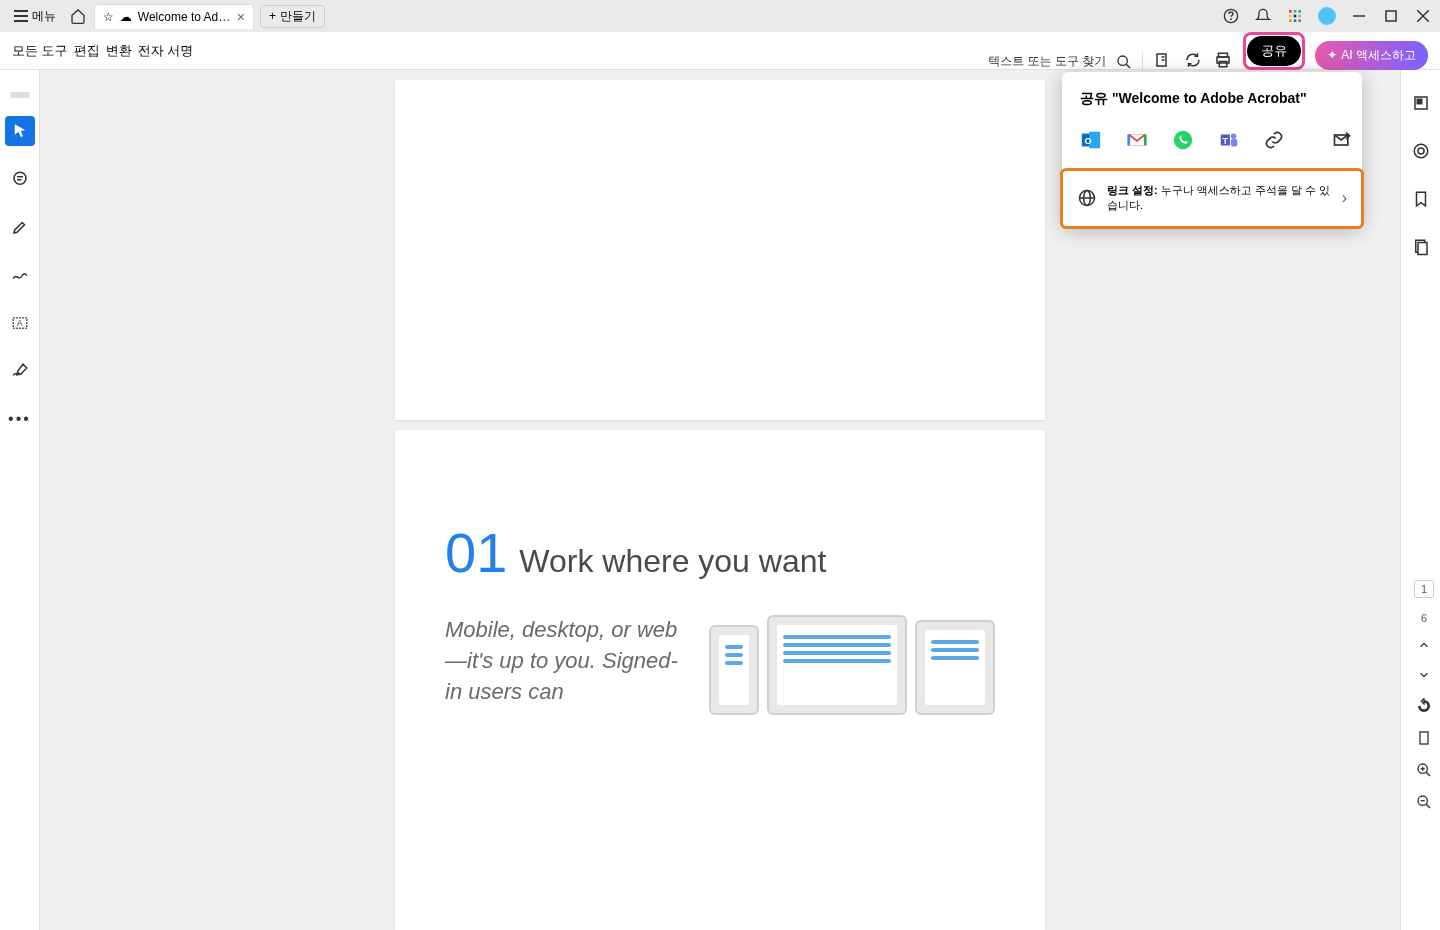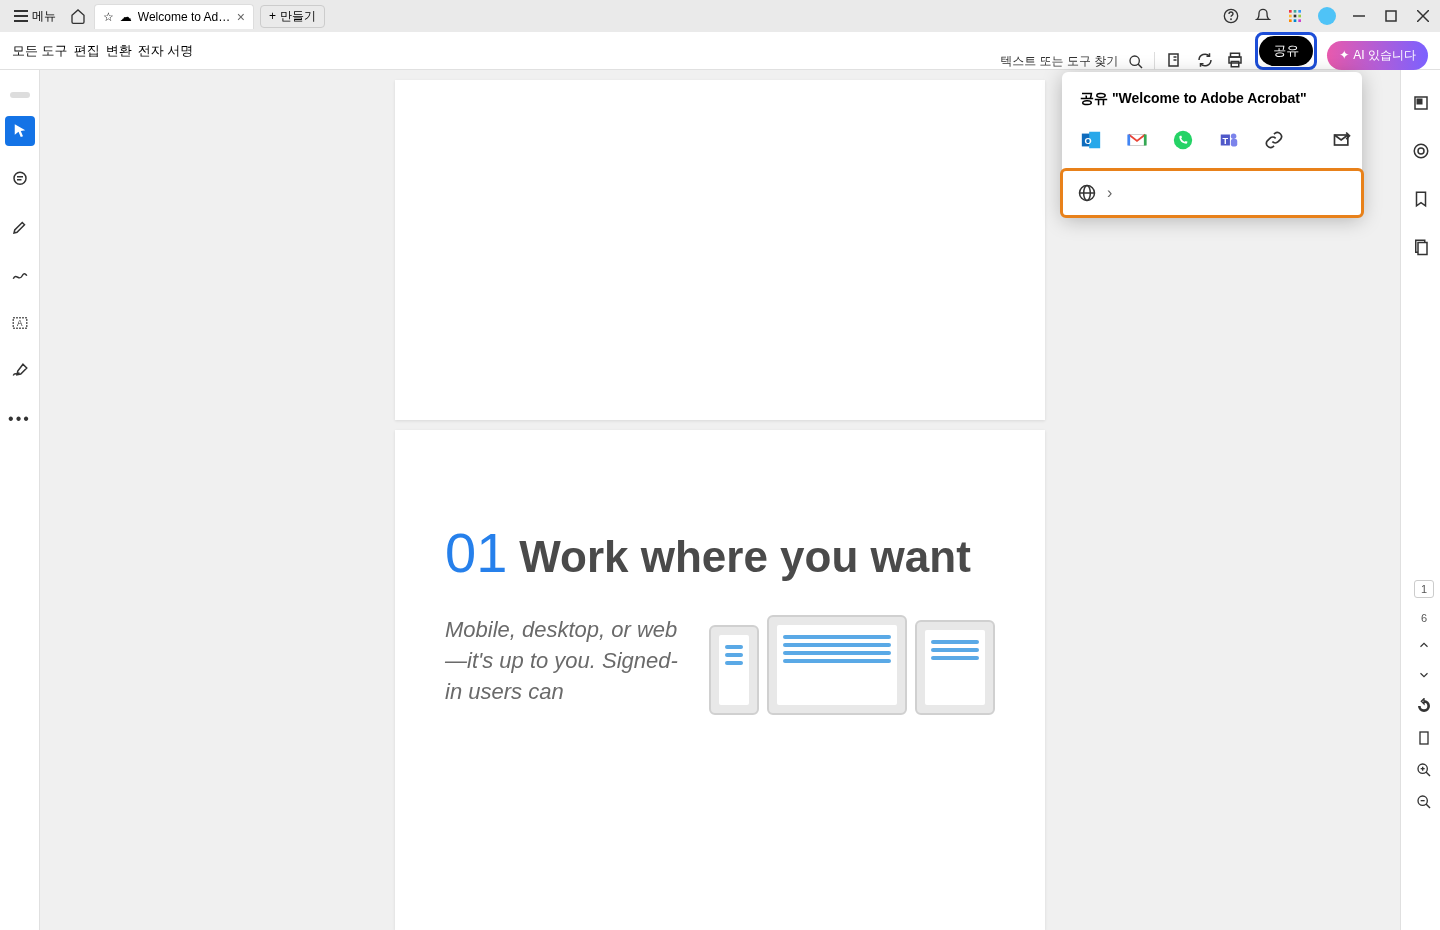--- a/index.html
+++ b/index.html
@@ -22,37 +22,37 @@
 
 .toolbar { height: 38px; background: #fff; border-bottom: 1px solid #e0e0e0; display: flex; align-items: center; padding: 0 12px; }
 .toolbar-left { display: flex; gap: 6px; font-size: 13px; }
 .toolbar-left span { cursor: pointer; }
 .toolbar-right { margin-left: auto; display: flex; align-items: flex-end; gap: 10px; }
 .search-label { font-size: 12px; color: #333; cursor: pointer; }
 .search-icon { width: 16px; height: 16px; }
 .tb-icon { width: 20px; height: 20px; cursor: pointer; display:flex; align-items:center; justify-content:center; }
 .vsep { width: 1px; height: 18px; background: #ddd; }
 .share-btn { background: #000; color: #fff; border-radius: 16px; padding: 6px 14px; font-size: 13px; cursor: pointer; }
-.share-wrap { border: 3px solid #1d4ed8; border-radius: 8px; padding: 1px; }
+.share-wrap { border: 3px solid #ec4899; border-radius: 8px; padding: 1px; }
 .ai-btn { background: linear-gradient(90deg,#e85aad,#7b61ff); color: #fff; border-radius: 16px; padding: 6px 12px; font-size: 12px; cursor: pointer; display: flex; align-items: center; gap: 4px; }
 .avatar { width: 18px; height: 18px; border-radius: 50%; background: #4fc3f7; }
 
 
 .main { display: flex; height: calc(100% - 70px); }
 .left-rail { width: 40px; background: #fff; border-right: 1px solid #e0e0e0; padding-top: 14px; display: flex; flex-direction: column; align-items: center; gap: 18px; }
 .rail-btn { width: 30px; height: 30px; display: flex; align-items: center; justify-content: center; cursor: pointer; border-radius: 4px; }
 .rail-btn.active { background: #1473e6; }
 .right-rail { width: 40px; background: #fff; border-left: 1px solid #e0e0e0; padding-top: 18px; display: flex; flex-direction: column; align-items: center; gap: 18px; }
 .content { flex: 1; background: #f0f0f0; overflow: auto; position: relative; display:flex; flex-direction:column; align-items:center; }
 .page { background: #fff; width: 650px; margin-top: 10px; box-shadow: 0 1px 3px rgba(0,0,0,0.1); }
 .page1 { height: 400px; }
 .page2 { min-height: 500px; padding: 90px 50px 40px; }
 .heading-row { display: flex; align-items: baseline; gap: 12px; margin-bottom: 30px; }
 .num { color: #2680eb; font-size: 56px; font-weight: 300; }
-.heading { color: #4a4a4a; font-size: 44px; font-weight: 700; }
+.heading { color: #4a4a4a; font-size: 32px; font-weight: 400; }
 .subhead { color: #2680eb; font-size: 28px; font-style: italic; font-weight: 400; margin-bottom: 30px; }
 .body-row { display: flex; gap: 30px; font-style: italic; }
 .body-text { color: #6a6a6a; font-size: 22px; line-height: 1.4; max-width: 240px; font-weight: 300; }
 .devices { flex: 1; display: flex; align-items: flex-end; gap: 8px; justify-content: center; }
 .device { background: #e8e8e8; border: 2px solid #d0d0d0; border-radius: 6px; padding: 8px; }
 .device .screen { background: #fff; border-radius: 2px; padding: 6px; }
 .device .line { height: 4px; background: #5aa9e6; margin: 4px 0; border-radius: 2px; }
 
 
 .popover { position: absolute; top: 72px; right: 78px; width: 300px; background: #fff; border-radius: 6px; box-shadow: 0 4px 20px rgba(0,0,0,0.25); z-index: 100; }
@@ -177,21 +177,21 @@
           <rect x="6" y="3" width="12" height="5"></rect>
           <rect x="4" y="8" width="16" height="8"></rect>
           <rect x="7" y="14" width="10" height="7"></rect>
         </svg>
       </div>
     <div class="share-wrap">
       <div class="share-btn">공유</div>
     </div>
     <div class="ai-btn">
       <span>✦</span>
-      <span>AI 있습니다</span>
+      <span>AI 액세스하고</span>
     </div>
   </div>
 </div>
 
 <div class="main">
   <div class="left-rail">
     <div class="grip"></div>
     <div class="rail-btn active">
         <svg width="18" height="18" viewBox="0 0 24 24" fill="#fff">
           <path d="M5 3l14 8-6 1 3 7-3 1-3-7-5 4z"></path>
@@ -339,20 +339,24 @@
           <path d="M17 3l4 4-4 4" stroke="#333"></path>
         </svg>
       </div>
   </div>
   <div class="link-settings">
     <svg width="20" height="20" viewBox="0 0 24 24" fill="none" stroke="#333" stroke-width="1.8">
         <circle cx="12" cy="12" r="9"></circle>
         <ellipse cx="12" cy="12" rx="4" ry="9"></ellipse>
         <line x1="3" y1="12" x2="21" y2="12"></line>
       </svg>
+    <div class="link-text">
+      <b>링크 설정:</b>
+      <span>누구나 액세스하고 주석을 달 수 있습니다.</span>
+    </div>
     <span class="chevron">›</span>
   </div>
 </div>
 
 <div class="page-nav">
   <div class="page-num-box">1</div>
   <div>6</div>
   <div style="cursor:pointer"><svg width="14" height="14" viewBox="0 0 24 24" fill="none" stroke="#333" stroke-width="2">
         <path d="M6 15l6-6 6 6"></path>
       </svg></div>

